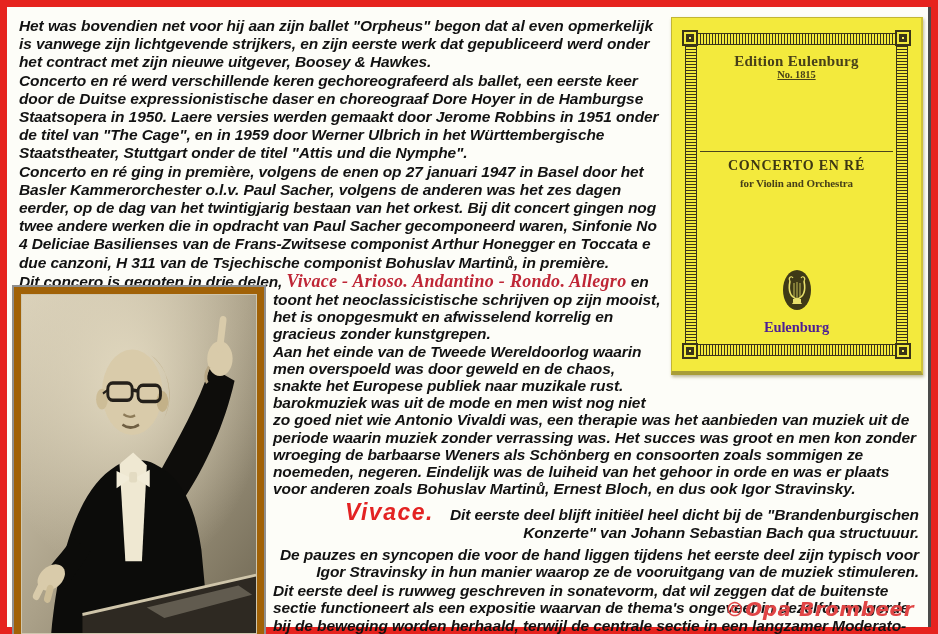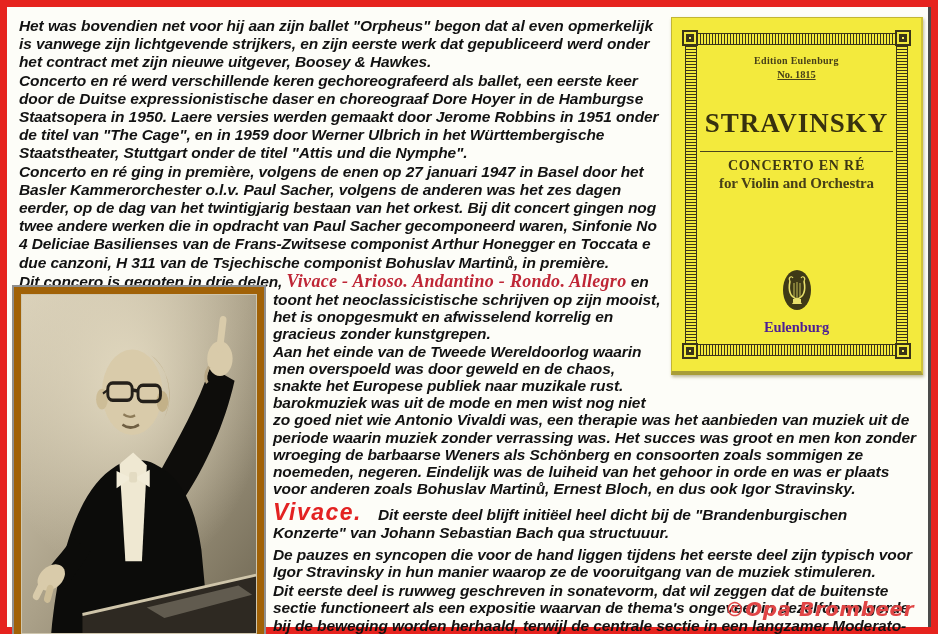--- a/index.html
+++ b/index.html
@@ -37,26 +37,26 @@
   .cf-v { position:absolute; top:15px; bottom:15px; width:10px;
     background:repeating-linear-gradient(0deg,#3a3418 0 1px, rgba(0,0,0,0) 1px 3px);
     border-left:1px solid #3a3418; border-right:1px solid #3a3418; }
   .cf-v.lft { left:13px; } .cf-v.rgt { right:13px; }
   .cf-c { position:absolute; width:16px; height:16px; box-sizing:border-box;
     background:#f7ef59; border:2px solid #3a3418;
     box-shadow: inset 0 0 0 2px #f3ea3d, inset 0 0 0 5px #3a3418; }
   .cf-c.tl { top:12px; left:10px; } .cf-c.tr { top:12px; right:10px; }
   .cf-c.bl { bottom:12px; left:10px; } .cf-c.br { bottom:12px; right:10px; }
   .cover .ctext { position:absolute; left:0; right:0; text-align:center; }
-  .cv-ed1 { top:34px; font-size:10px; letter-spacing:.3px; }
+  .cv-ed1 { top:34px; font-size:15px; letter-spacing:.3px; }
   .cv-ed2 { top:48px; font-size:10.5px;text-decoration:underline; }
   .cv-composer { top:96px; font-size:27px; font-weight:700; letter-spacing:1px; color:#38320f; }
   .cv-rule { position:absolute; left:28px; right:28px; top:133px; border-top:1.5px solid #4a431d; }
   .cv-title { top:139px; font-size:14px; font-weight:700; letter-spacing:.8px; color:#3d3713; }
-  .cv-sub { top:156px; font-size:15px; }
+  .cv-sub { top:156px; font-size:11px; }
   .cv-logo { position:absolute; left:0; right:0; top:250px; text-align:center; }
   .cv-pub { top:300px; font-size:14.5px; color:#4c1d95; }
 
   
   .photo {
     position:absolute; left:-2px; top:271px; width:254px; height:381px;
     margin:0; background:#a16207; border:2px solid #8f8f8f; box-sizing:border-box;
     padding:7px 7px 0 7px; display:flex; flex-direction:column; z-index:5;
   }
   .photo-img { flex:1; border:1px solid #cfc6ae; overflow:hidden; background:#b4aa91; }
@@ -70,21 +70,21 @@
   
   .after-photo { margin-left:254px; line-height:17.2px; }
   .movements {
     font-family:"Liberation Serif", serif; font-size:18px; line-height:1;
     color:#bf2636; letter-spacing:.3px;margin-top:24px;
   }
   .vivace-heading {
     font-size:23px; line-height:1; color:#e32222; letter-spacing:1.5px;
     margin-right:16px;
   }
-  .p-gap4 { margin-top:4px !important; }
+  .p-gap4 { margin-top:4px !important;text-align:right; }
   .p-gap2 { margin-top:2px !important; }
   .credit {
     position:absolute; right:10px; bottom:2px; z-index:6;
     font-family:"DejaVu Sans", sans-serif; font-style:italic; font-weight:700;
     font-size:20px; color:#e04545; letter-spacing:.5px;
   }
 </style>
 </head>
 <body>
 
@@ -95,21 +95,20 @@
       <div class="cf-h top"></div>
       <div class="cf-h bot"></div>
       <div class="cf-v lft"></div>
       <div class="cf-v rgt"></div>
       <div class="cf-c tl"></div>
       <div class="cf-c tr"></div>
       <div class="cf-c bl"></div>
       <div class="cf-c br"></div>
       <div class="ctext cv-ed1">Edition Eulenburg</div>
       <div class="ctext cv-ed2">No. 1815</div>
-      <div class="ctext cv-composer">STRAVINSKY</div>
       <div class="cv-rule"></div>
       <div class="ctext cv-title">CONCERTO EN RÉ</div>
       <div class="ctext cv-sub">for Violin and Orchestra</div>
       <div class="cv-logo">
         <svg width="32" height="44" viewBox="0 0 32 44">
           <ellipse cx="16" cy="22" rx="14" ry="20" fill="#3f3a16"></ellipse>
           <path d="M9,13 C7,23 9,29 16,31 M23,13 C25,23 23,29 16,31" fill="none" stroke="#e9e06b" stroke-width="1.6"></path>
           <path d="M9,13 c-2,-3 1,-6 3,-3 M23,13 c2,-3 -1,-6 -3,-3" fill="none" stroke="#e9e06b" stroke-width="1.2"></path>
           <line x1="13" y1="15" x2="13" y2="30" stroke="#e9e06b" stroke-width="0.8"></line>
           <line x1="16" y1="14" x2="16" y2="31" stroke="#e9e06b" stroke-width="0.8"></line>

